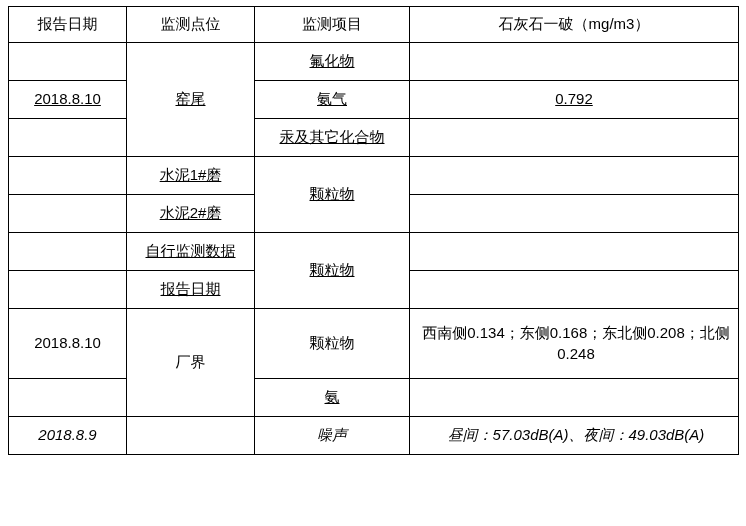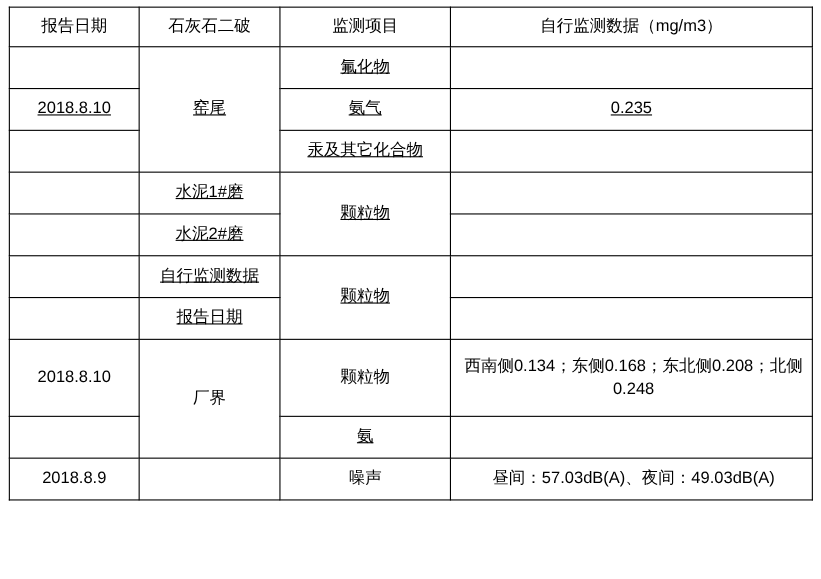--- a/index.html
+++ b/index.html
@@ -37,53 +37,53 @@
     box-sizing: border-box;
   }
   .col-date { width: 118px; }
   .col-point { width: 128px; }
   .col-item { width: 155px; }
   .col-data { width: 329px; }
 
   .hdr td { height: 36px; font-size: 15px; }
   .row-std td { height: 38px; text-decoration: underline; }
   .row-tall td { height: 70px; }
-  .row-last td { height: 38px; }
+  .row-last td { height: 38px; font-style: italic; }
 
   .data-left {
     text-align: right;
     padding-left: 8px !important;
     line-height: 1.45;
   }
   .nowrap { white-space: nowrap; }
 </style>
 </head>
 <body>
 
 <div class="page">
   <table class="monitor-table">
     <tbody>
       <tr class="hdr">
         <td class="col-date">报告日期</td>
-        <td class="col-point">石灰石二破</td>
+        <td class="col-point">监测点位</td>
         <td class="col-item">监测项目</td>
-        <td class="col-data">自行监测数据（mg/m3）</td>
+        <td class="col-data">石灰石一破（mg/m3）</td>
       </tr>
 
       <tr class="row-std">
         <td class="col-date"></td>
         <td class="col-point" rowspan="3">窑尾</td>
         <td class="col-item">氟化物</td>
         <td class="col-data"></td>
       </tr>
 
       <tr class="row-std">
         <td class="col-date">2018.8.10</td>
         <td class="col-item">氨气</td>
-        <td class="col-data">0.235</td>
+        <td class="col-data">0.792</td>
       </tr>
 
       <tr class="row-std">
         <td class="col-date"></td>
         <td class="col-item">汞及其它化合物</td>
         <td class="col-data"></td>
       </tr>
 
       <tr class="row-std">
         <td class="col-date"></td>

